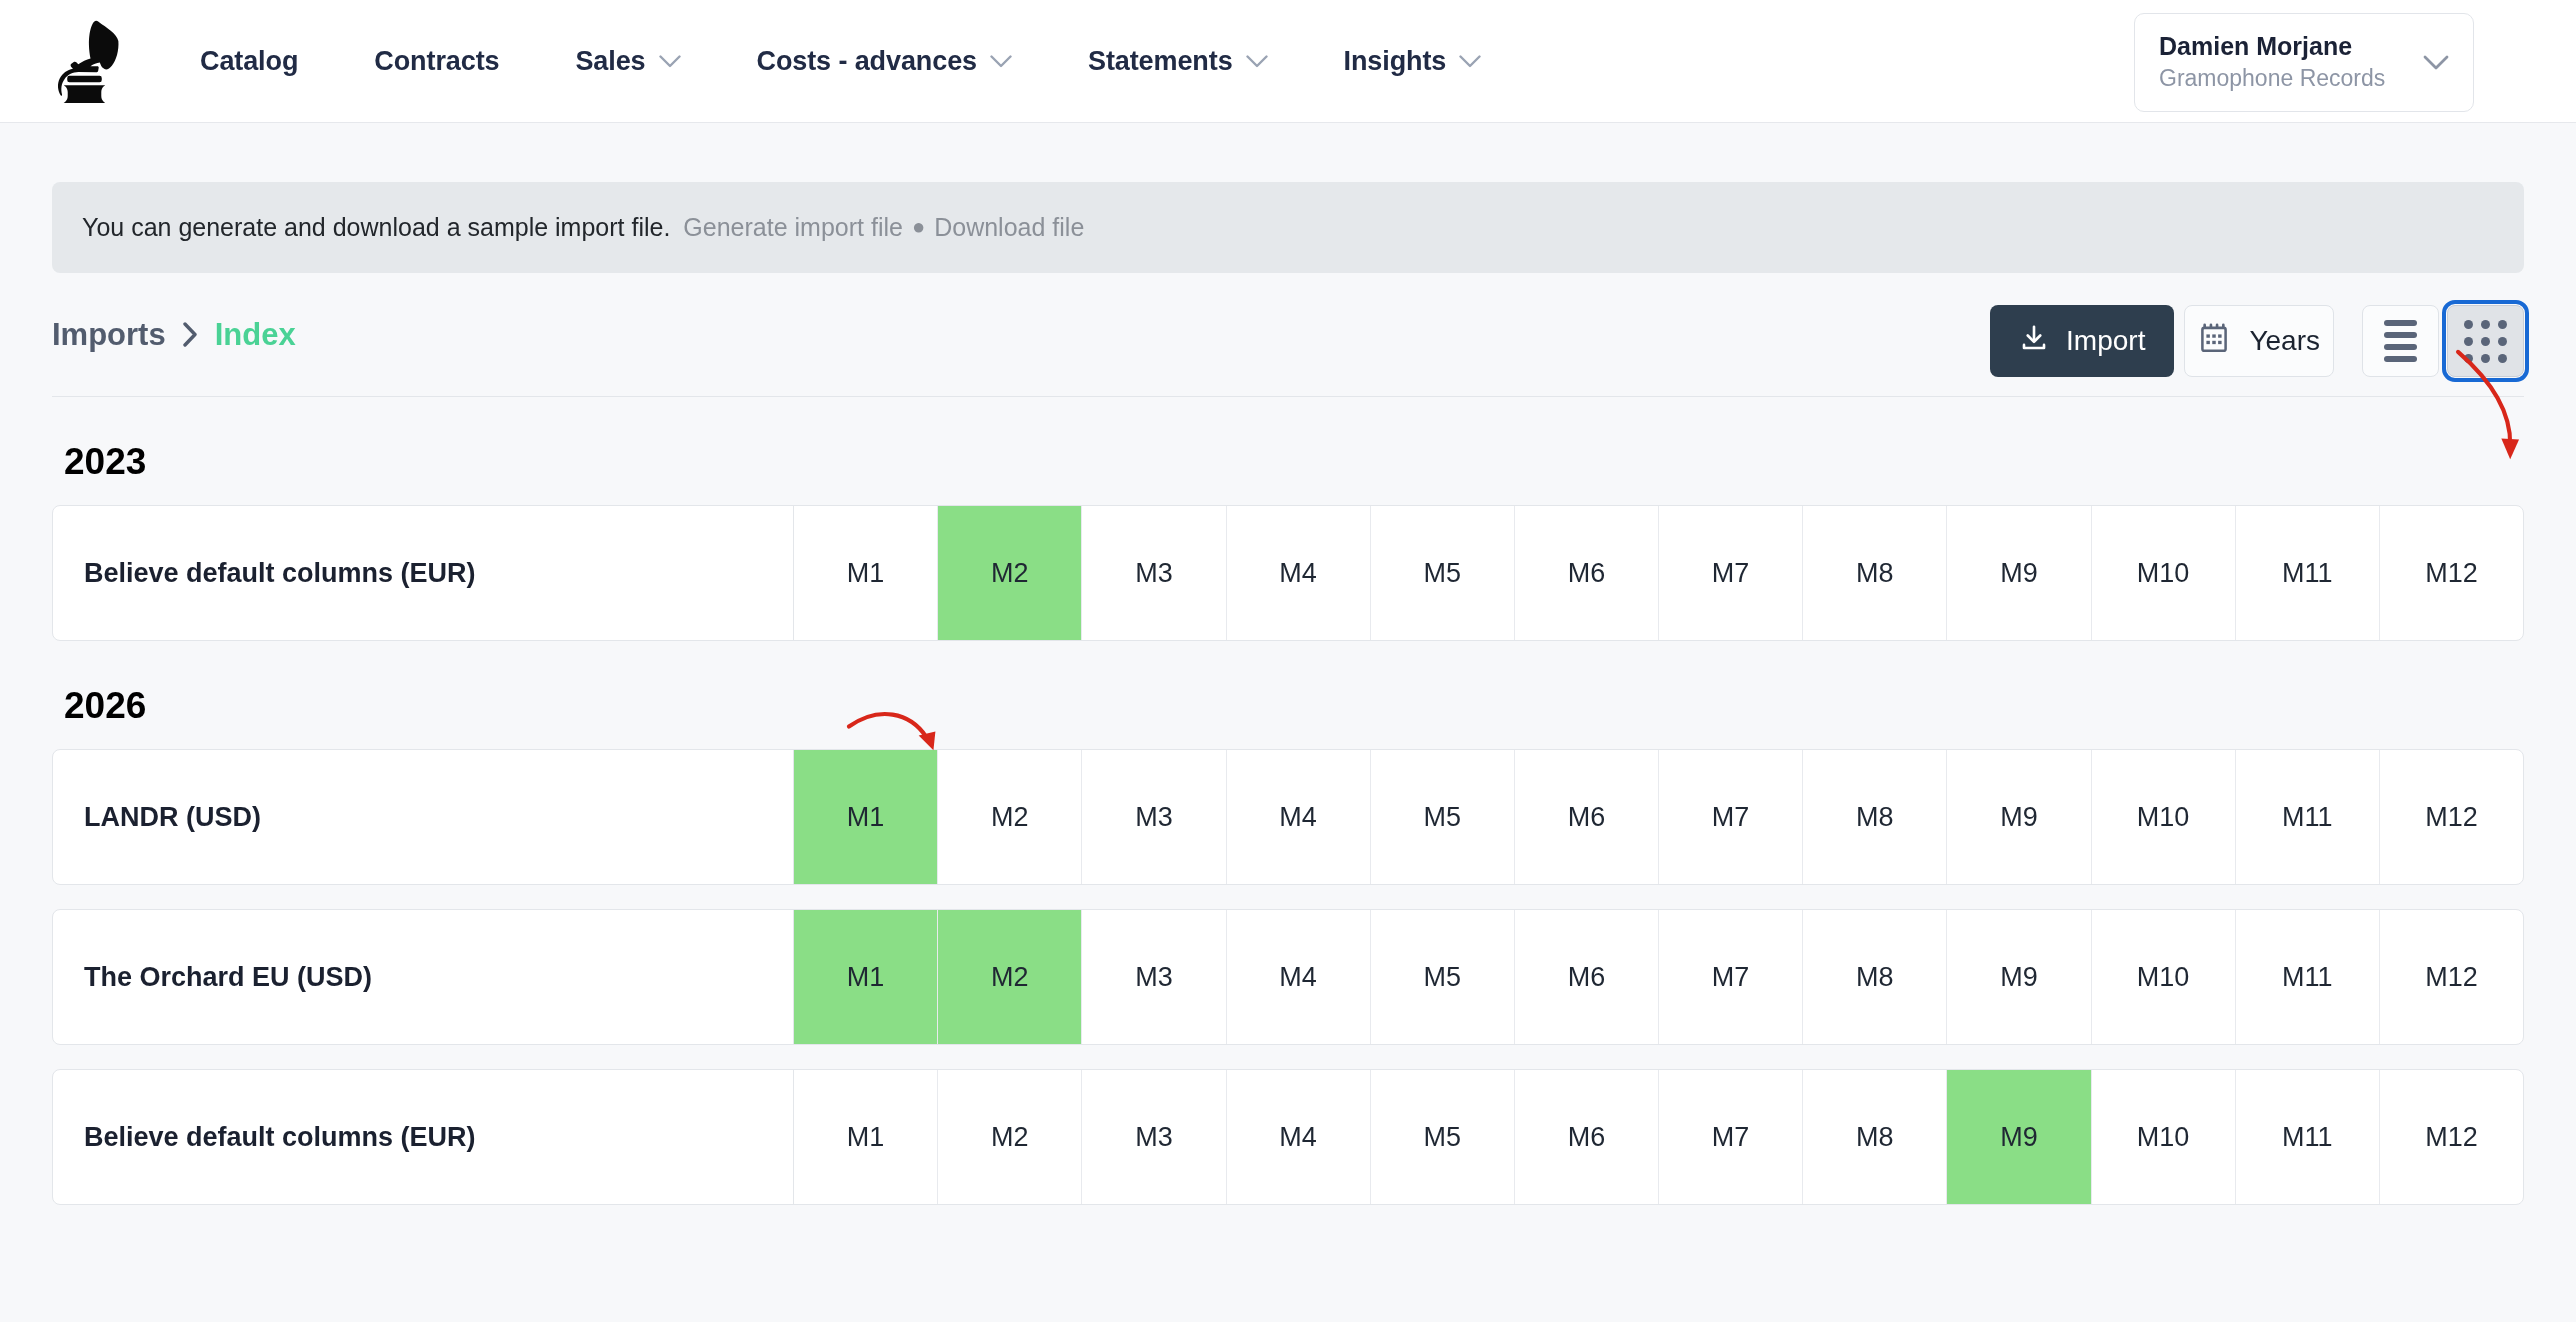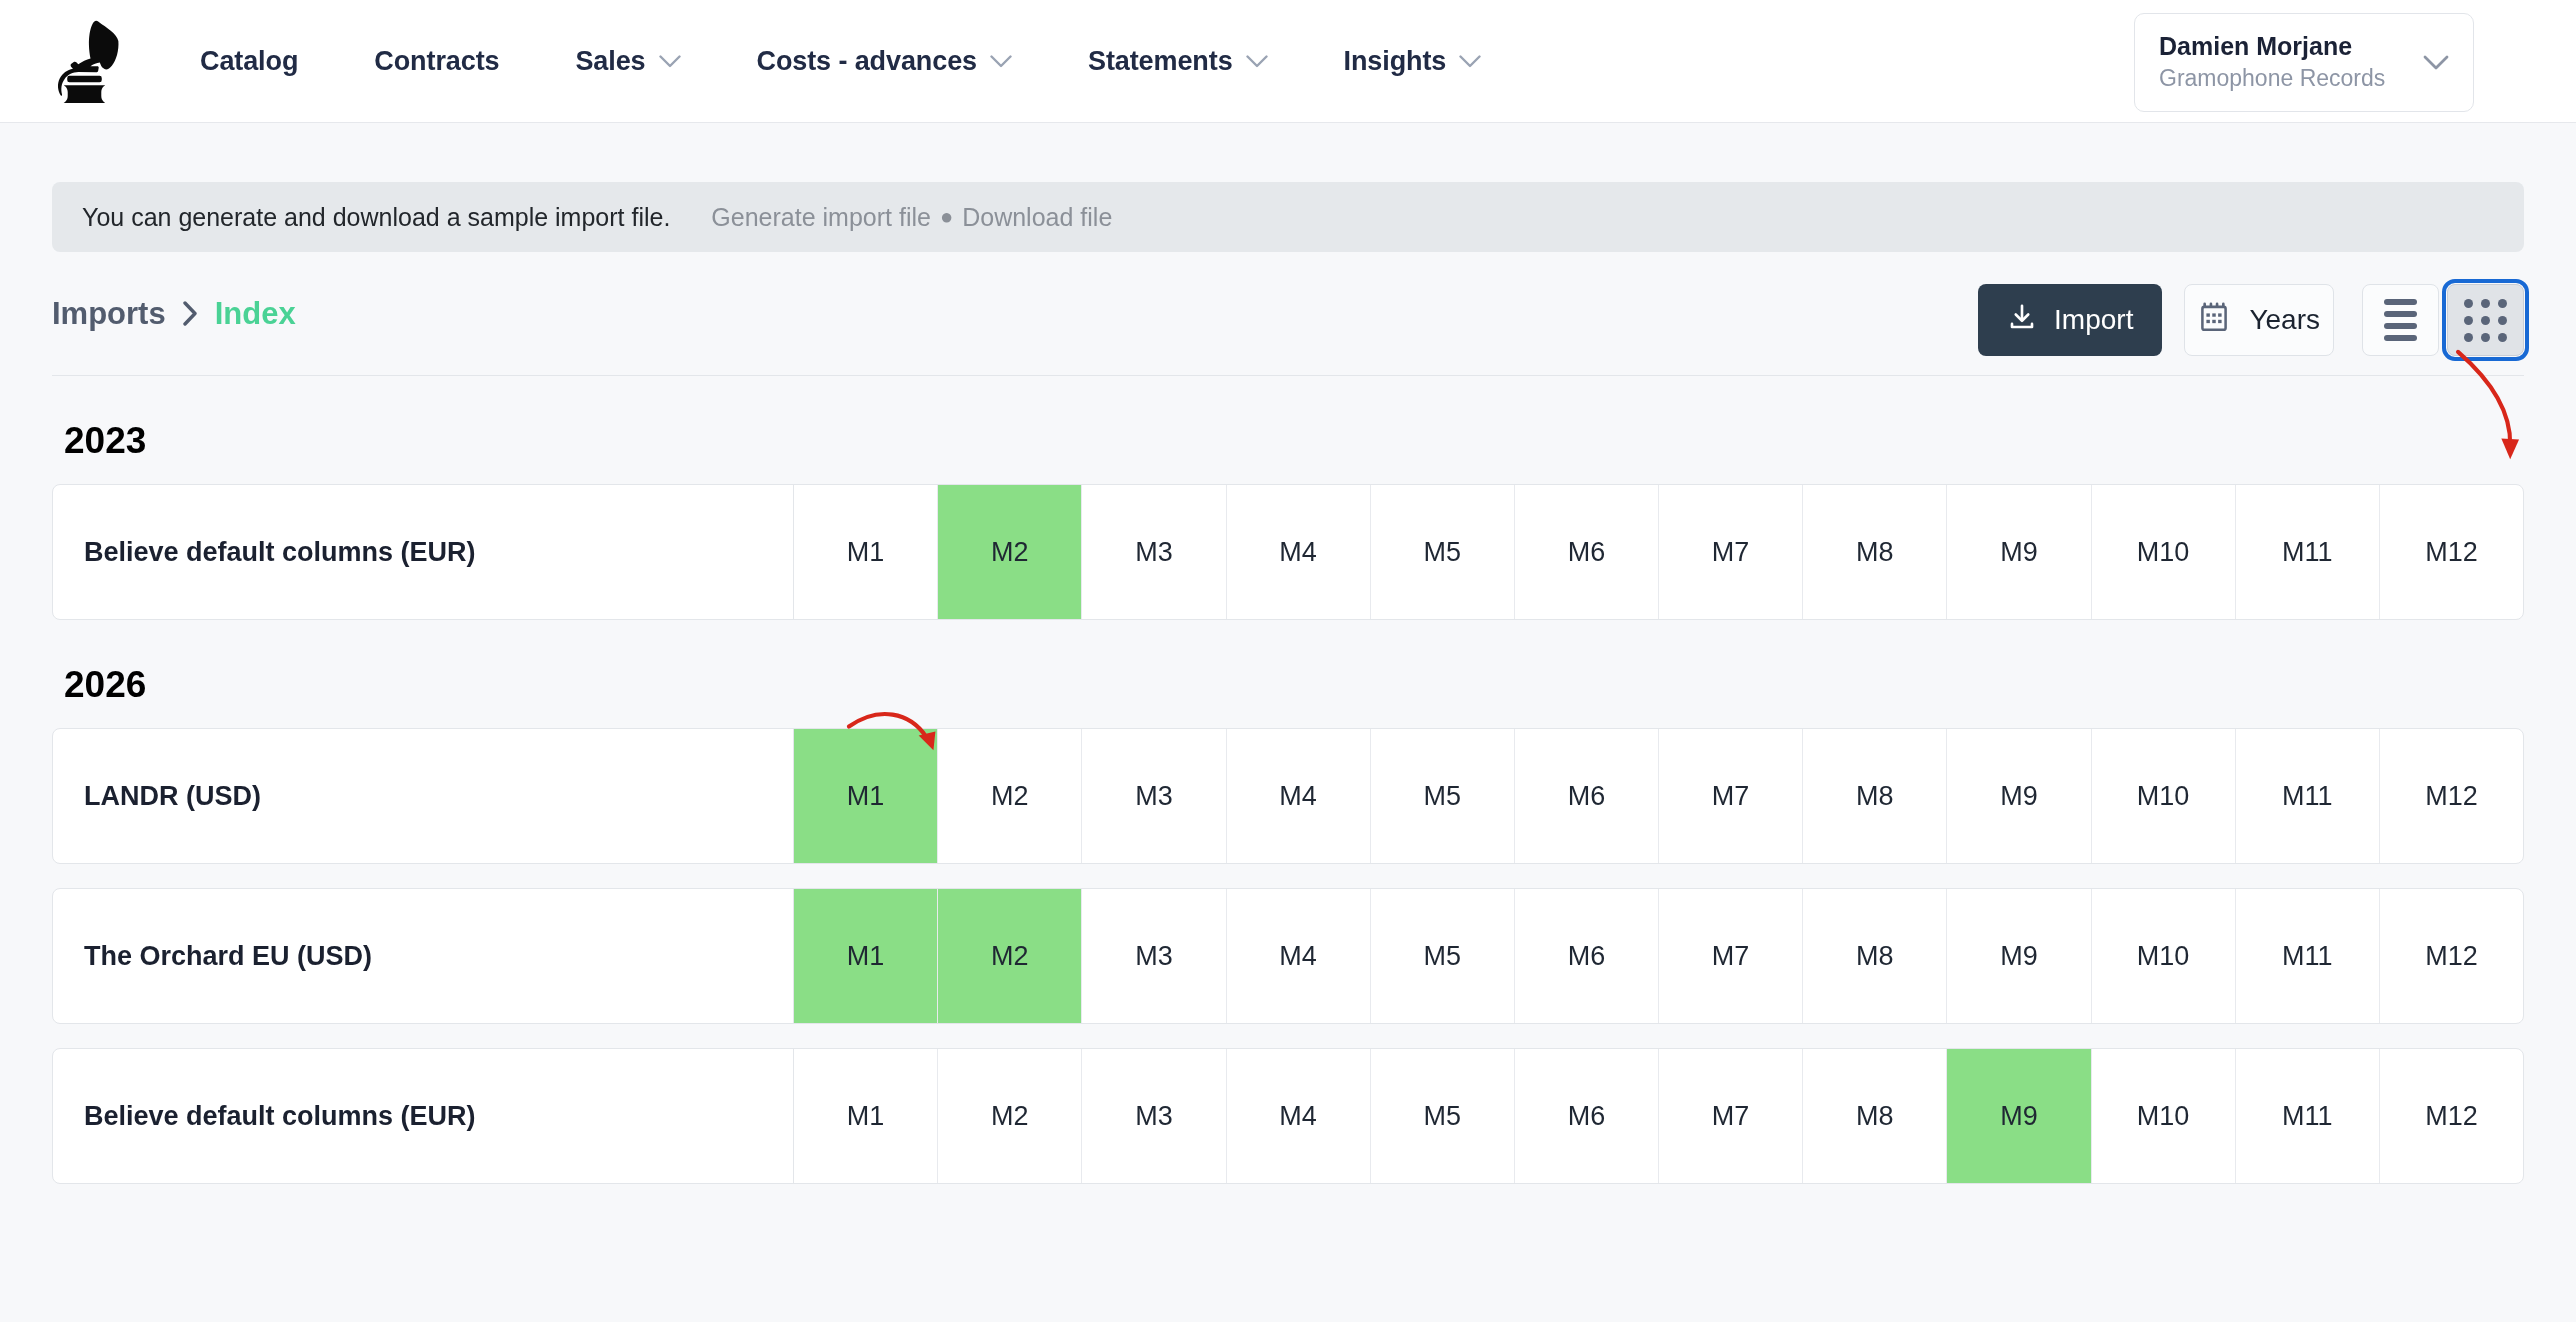--- a/index.html
+++ b/index.html
@@ -82,28 +82,27 @@
   .user-caret { margin-left: 10px; display:flex; align-items:center; }
 
   
   .page {
     position: relative;
     padding: 0 52px;
   }
 
   .banner {
     margin-top: 59px;
-    height: 70px;
+    height: 91px;
     background: #e5e8eb;
     border-radius: 8px;
     display: flex;
     align-items: center;
     padding: 16px 30px;
     font-size: 25px;
-    gap: 28px;
   }
   .banner-text { color: #22262b; }
   .banner-links {
     margin-left: 13px;
     color: #8b9098;
   }
   .banner-links a {
     color: #8b9098;
     text-decoration: none;
     cursor: pointer;
@@ -145,21 +144,21 @@
     cursor: pointer;
     font-size: 28px;
     white-space: nowrap;
   }
   .btn-import {
     background: #2e3e4e;
     color: #ffffff;
     padding: 0 29px;
     gap: 17px;
     font-weight: 400;
-    margin-right: 22px;
+    margin-right: 10px;
   }
   .btn-years {
     background: #fbfcfd;
     border: 1px solid #dfe3e8;
     color: #1b2330;
     padding: 0 13px;
     gap: 19px;
     margin-right: 28px;
   }
   .btn-icon-only {

